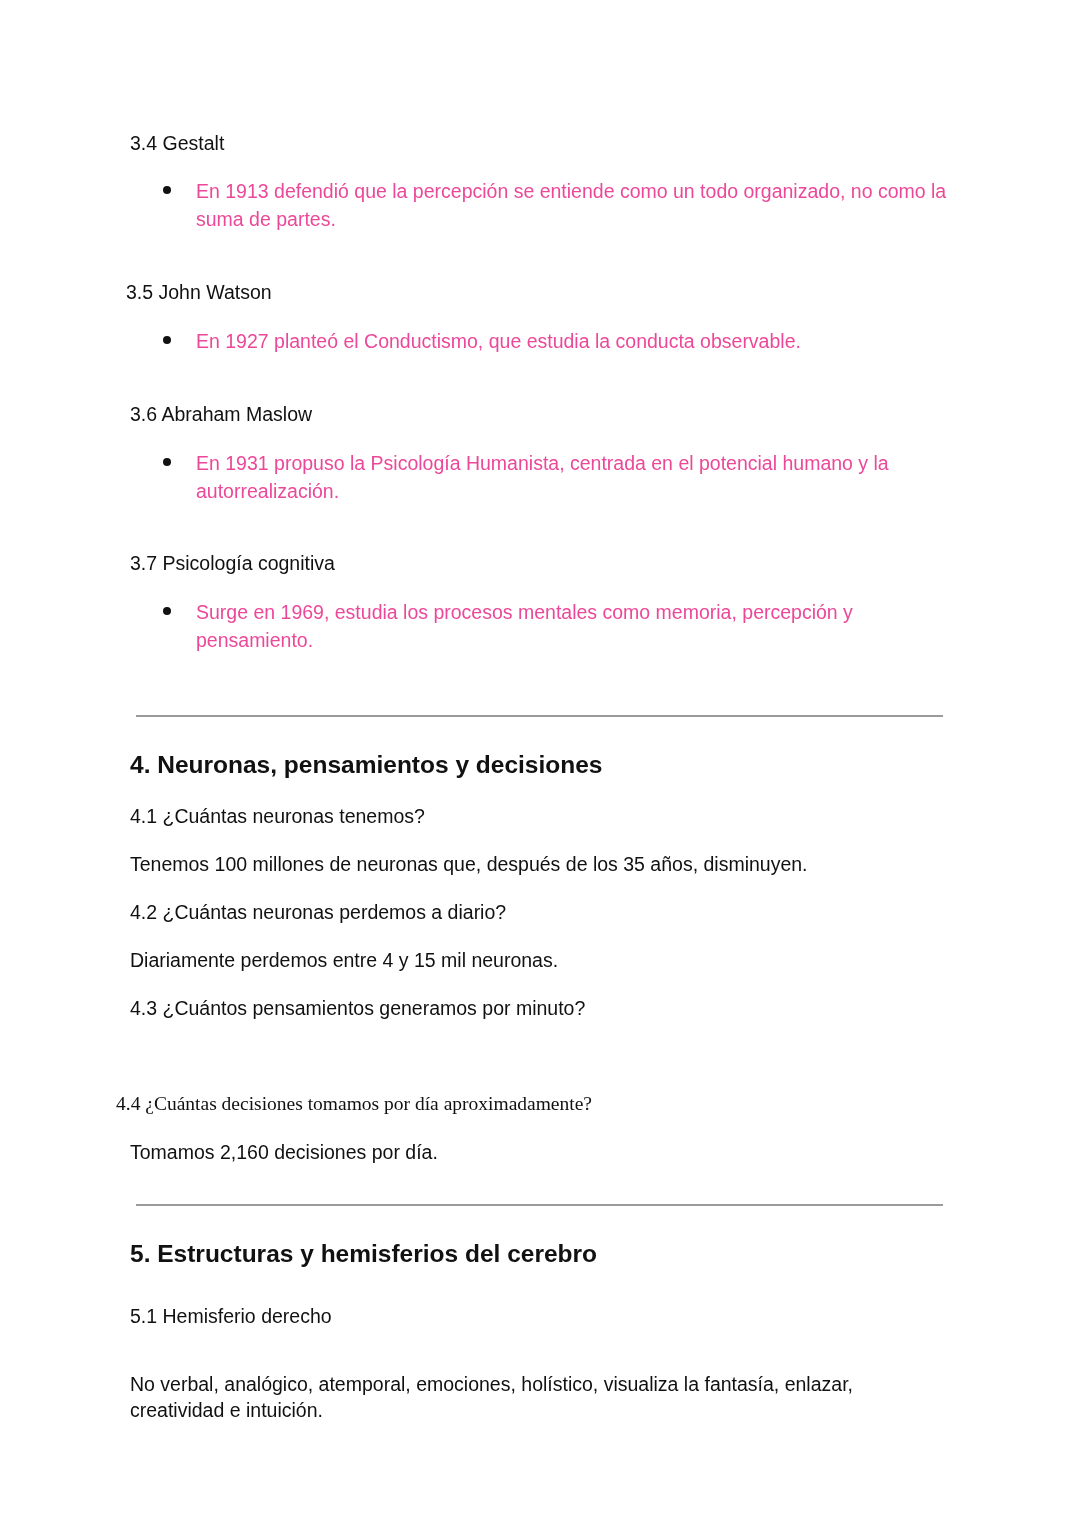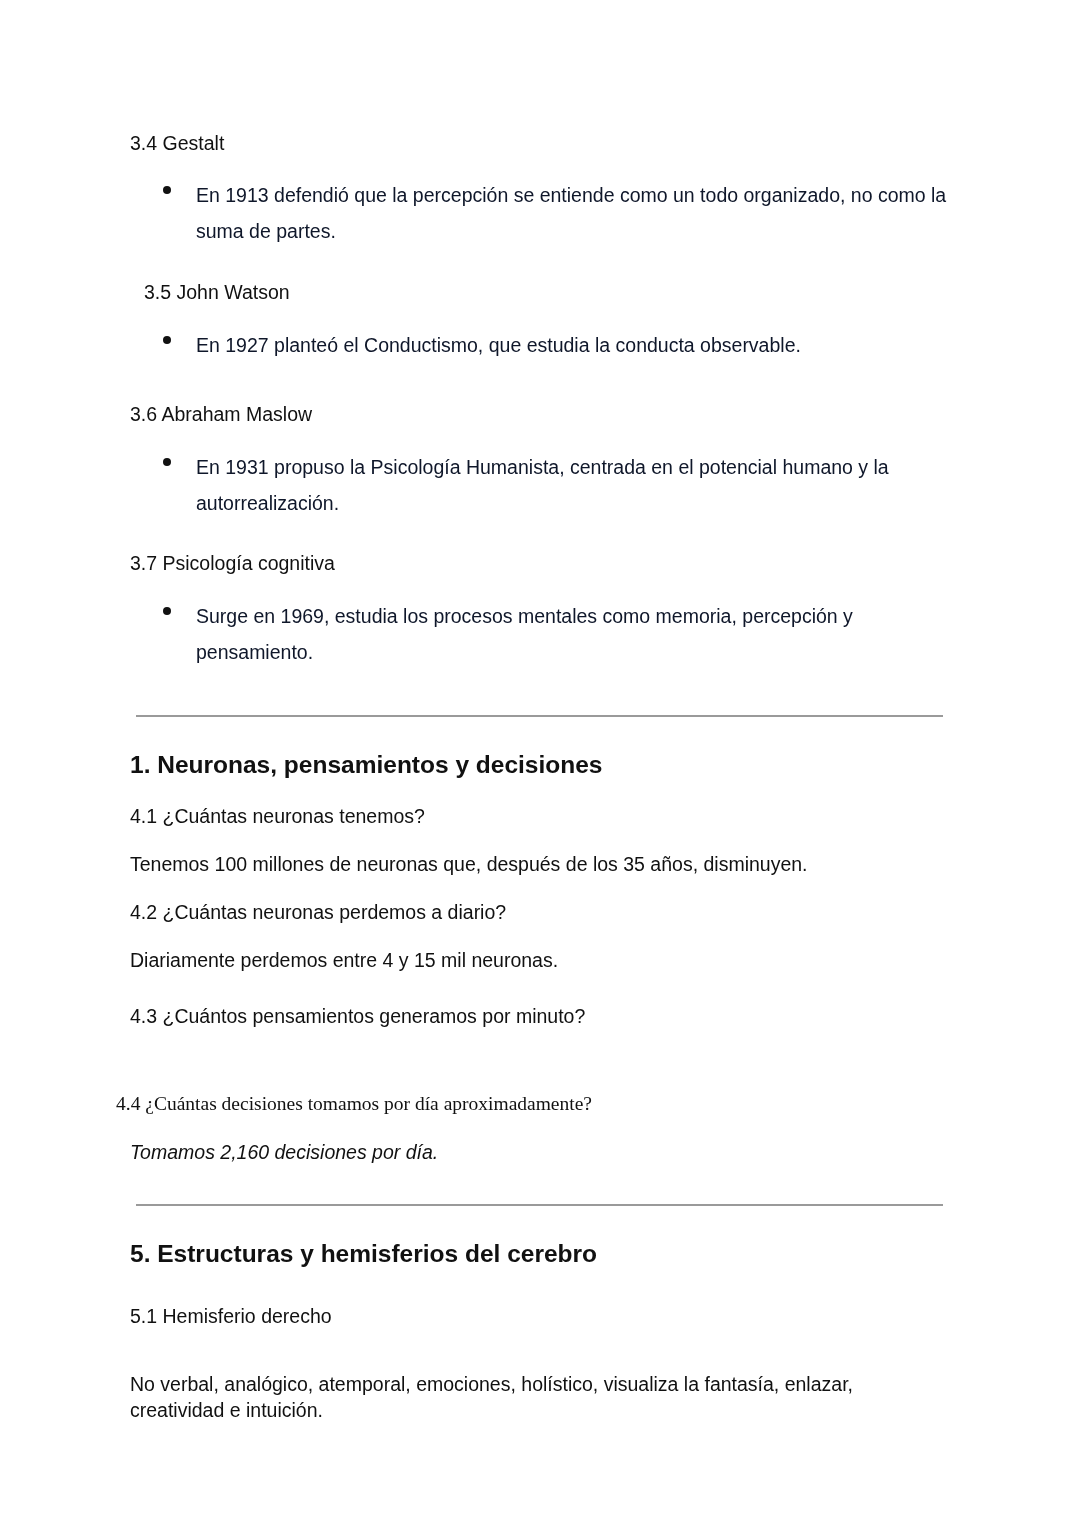--- a/index.html
+++ b/index.html
@@ -49,22 +49,22 @@
       width: 8px;
       height: 8px;
       border-radius: 50%;
       background: #111;
     }
     .bullet-text {
       position: absolute;
       left: 33px;
       width: 760px;
       font-size: 19.5px;
-      line-height: 36px;
-      color: #0f172a;
+      line-height: 28px;
+      color: #ec4899;
       white-space: normal;
     }
     .rule {
       position: absolute;
       left: 136px;
       width: 807px;
       height: 2px;
       background: #9a9a9a;
     }
     .para {
@@ -80,52 +80,52 @@
 <body>
 
 <div class="page">
 
   <div class="t" style="left:130px; top:130px;">3.4 Gestalt</div>
   <div class="bullet-row" style="top:177px;">
     <span class="bullet-dot"></span>
     <div class="bullet-text">En 1913 defendió que la percepción se entiende como un todo organizado, no como la suma de partes.</div>
   </div>
 
-  <div class="t" style="left:144px; top:279px;">3.5 John Watson</div>
+  <div class="t" style="left:126px; top:279px;">3.5 John Watson</div>
   <div class="bullet-row" style="top:327px;">
     <span class="bullet-dot"></span>
     <div class="bullet-text">En 1927 planteó el Conductismo, que estudia la conducta observable.</div>
   </div>
 
   <div class="t" style="left:130px; top:401px;">3.6 Abraham Maslow</div>
   <div class="bullet-row" style="top:449px;">
     <span class="bullet-dot"></span>
     <div class="bullet-text" style="width:720px;">En 1931 propuso la Psicología Humanista, centrada en el potencial humano y la autorrealización.</div>
   </div>
 
   <div class="t" style="left:130px; top:550px;">3.7 Psicología cognitiva</div>
   <div class="bullet-row" style="top:598px;">
     <span class="bullet-dot"></span>
     <div class="bullet-text" style="width:690px;">Surge en 1969, estudia los procesos mentales como memoria, percepción y pensamiento.</div>
   </div>
 
   <div class="rule" style="top:715px;"></div>
 
-  <div class="h" style="left:130px; top:750px;">1. Neuronas, pensamientos y decisiones</div>
+  <div class="h" style="left:130px; top:750px;">4. Neuronas, pensamientos y decisiones</div>
 
   <div class="t" style="left:130px; top:803px;">4.1 ¿Cuántas neuronas tenemos?</div>
   <div class="t" style="left:130px; top:851px;">Tenemos 100 millones de neuronas que, después de los 35 años, disminuyen.</div>
 
   <div class="t" style="left:130px; top:899px;">4.2 ¿Cuántas neuronas perdemos a diario?</div>
   <div class="t" style="left:130px; top:947px;">Diariamente perdemos entre 4 y 15 mil neuronas.</div>
 
-  <div class="t" style="left:130px; top:995px;margin-top:8px;">4.3 ¿Cuántos pensamientos generamos por minuto?</div>
+  <div class="t" style="left:130px; top:995px;">4.3 ¿Cuántos pensamientos generamos por minuto?</div>
 
   <div class="t" style="left:116px; top:1091px;font-family:Liberation Serif, serif;">4.4 ¿Cuántas decisiones tomamos por día aproximadamente?</div>
-  <div class="t" style="left:130px; top:1139px;font-style:italic;">Tomamos 2,160 decisiones por día.</div>
+  <div class="t" style="left:130px; top:1139px;">Tomamos 2,160 decisiones por día.</div>
 
   <div class="rule" style="top:1204px;"></div>
 
   <div class="h" style="left:130px; top:1239px;">5. Estructuras y hemisferios del cerebro</div>
 
   <div class="t" style="left:130px; top:1260px;margin-top:43px;">5.1 Hemisferio derecho</div>
   <div class="para" style="top:1340px; width:760px;margin-top:31px;">No verbal, analógico, atemporal, emociones, holístico, visualiza la fantasía, enlazar, creatividad e intuición.</div>
 
 </div>
 

